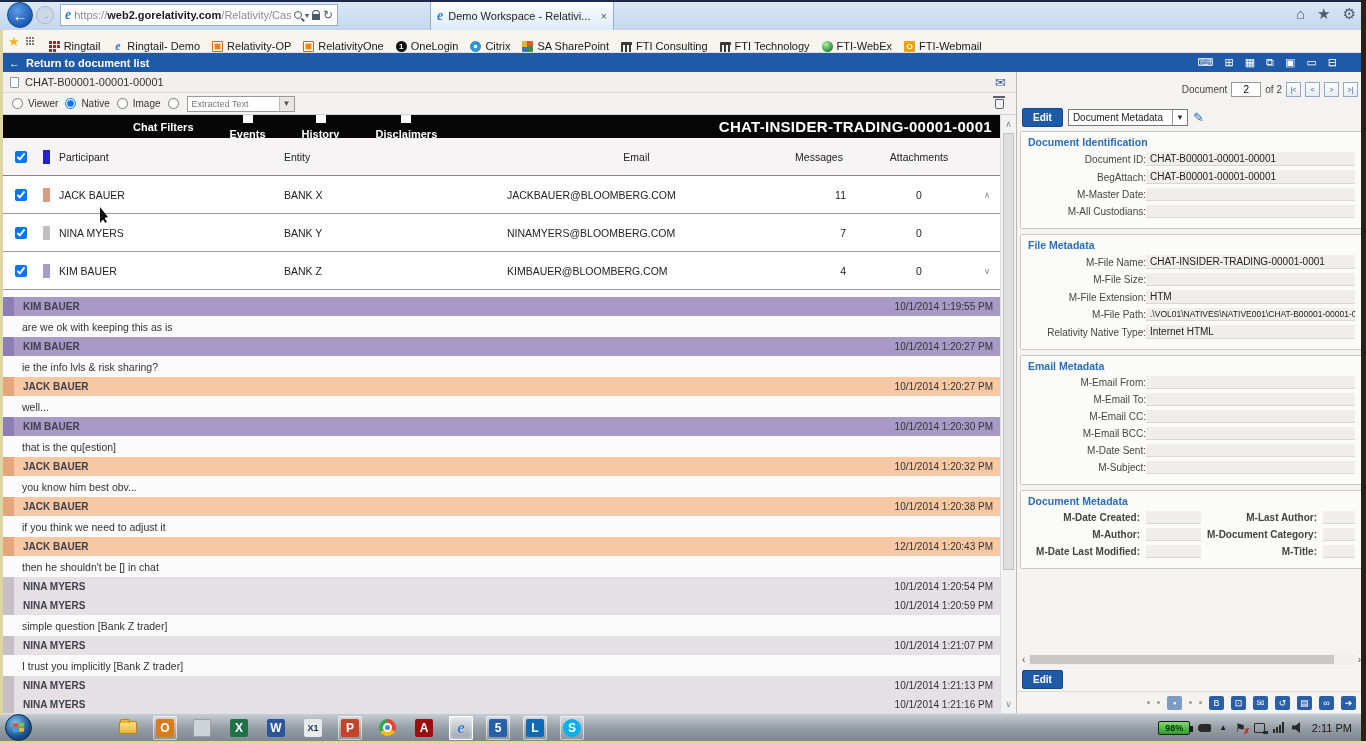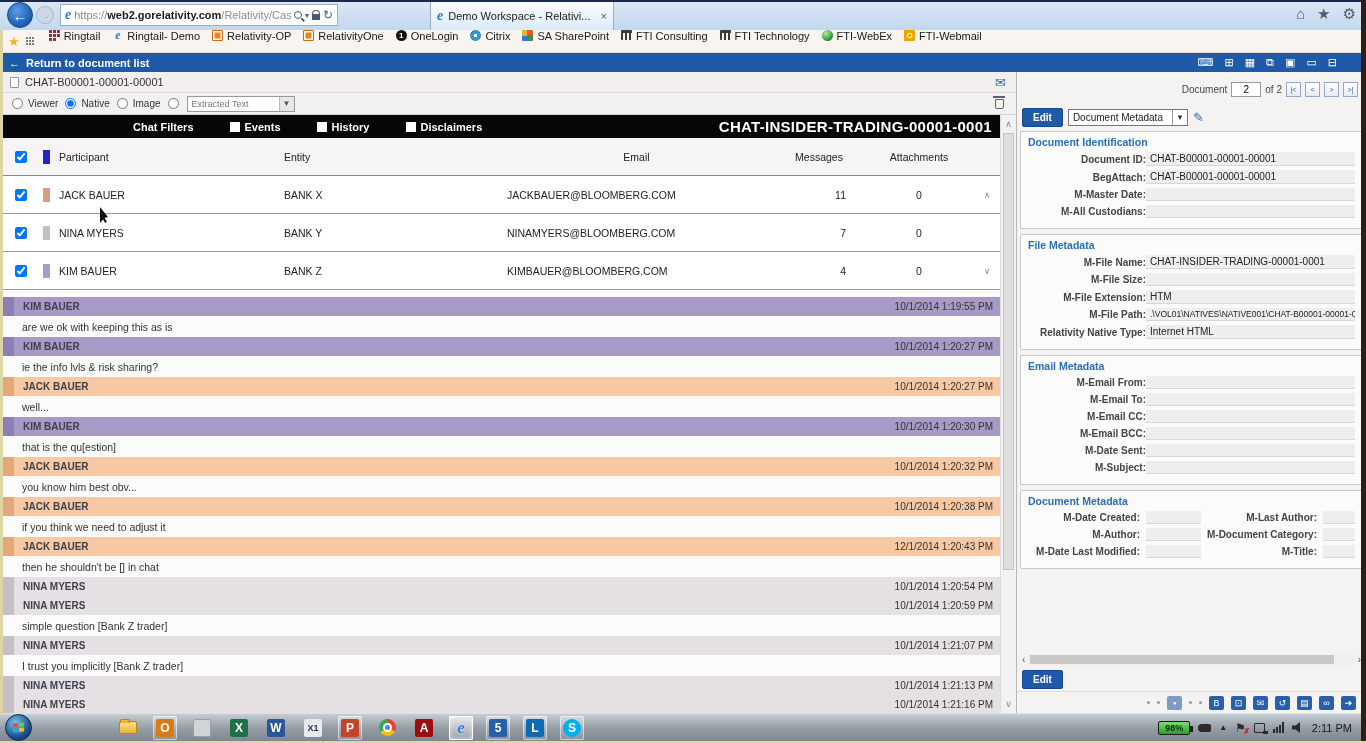--- a/index.html
+++ b/index.html
@@ -44,21 +44,21 @@
   
   .favbar { position:absolute; top:30px; left:0; right:0; height:23px; background:#f8f4f0;
     border-bottom:1px solid #e2ded9; display:flex; align-items:center; padding-left:8px;
     font-size:11px; color:#1a1a1a; }
   .favstar { color:#f2b31c; font-size:13px; margin-right:6px; }
   .favgrid { width:9px; height:9px; margin-right:8px;
     background:
       linear-gradient(#7a7a7a,#7a7a7a) 0 0/2px 2px no-repeat, linear-gradient(#7a7a7a,#7a7a7a) 3px 0/2px 2px no-repeat, linear-gradient(#7a7a7a,#7a7a7a) 6px 0/2px 2px no-repeat,
       linear-gradient(#7a7a7a,#7a7a7a) 0 3px/2px 2px no-repeat, linear-gradient(#7a7a7a,#7a7a7a) 3px 3px/2px 2px no-repeat, linear-gradient(#7a7a7a,#7a7a7a) 6px 3px/2px 2px no-repeat,
       linear-gradient(#7a7a7a,#7a7a7a) 0 6px/2px 2px no-repeat, linear-gradient(#7a7a7a,#7a7a7a) 3px 6px/2px 2px no-repeat, linear-gradient(#7a7a7a,#7a7a7a) 6px 6px/2px 2px no-repeat; }
-  .bm { display:flex; align-items:flex-start; gap:4px; padding:0 6px; height:100%; }
+  .bm { display:flex; align-items:flex-end; gap:4px; padding:0 6px; height:100%; }
   .bmi { width:11px; height:11px; flex-shrink:0; border-radius:1px; display:flex; align-items:center; justify-content:center; font-size:8px; color:#fff; font-weight:bold; }
   .bmi-ringtail { background:
       linear-gradient(#8b2f2f,#8b2f2f) 0 0/3px 3px no-repeat, linear-gradient(#8b2f2f,#8b2f2f) 4px 0/3px 3px no-repeat, linear-gradient(#8b2f2f,#8b2f2f) 8px 0/3px 3px no-repeat,
       linear-gradient(#8b2f2f,#8b2f2f) 0 4px/3px 3px no-repeat, linear-gradient(#8b2f2f,#8b2f2f) 4px 4px/3px 3px no-repeat, linear-gradient(#8b2f2f,#8b2f2f) 8px 4px/3px 3px no-repeat,
       linear-gradient(#8b2f2f,#8b2f2f) 0 8px/3px 3px no-repeat, linear-gradient(#8b2f2f,#8b2f2f) 4px 8px/3px 3px no-repeat; }
   .bmi-ie { color:#2f7ad6; font-size:12px; font-style:italic; font-family:"Liberation Serif",serif; }
   .bmi-rel { background:#ef8318; box-shadow:inset 0 0 0 1.5px #fff, inset 0 0 0 3px #ef8318; border:1px solid #c96a10; }
   .bmi-one { background:#111; border-radius:50%; color:#fff; font-size:8px; }
   .bmi-citrix { background:radial-gradient(circle, #fff 28%, #2b9cd8 32%); border-radius:50%; border:1px solid #2383ba; }
   .bmi-sp { background:conic-gradient(#e05a2b 0 25%, #3f8f3f 0 50%, #3a6fd8 0 75%, #e8b422 0); }
@@ -88,21 +88,21 @@
   .selfake .sv { flex:1; padding-left:4px; white-space:nowrap; overflow:hidden; }
   .selfake .sc { width:15px; height:100%; background:#e9e7e5; border-left:1px solid #bbb;
     display:flex; align-items:center; justify-content:center; color:#555; font-size:8px; }
   .trash { position:absolute; right:12px; width:9px; height:10px; border:1.5px solid #5a6470;
     border-radius:0 0 2px 2px; }
   .trash::before { content:""; position:absolute; left:-3px; top:-4px; width:12px; height:2px; background:#5a6470; }
 
   .viewer { flex:1; position:relative; background:#fbfafb; padding-right:16px; overflow:hidden; }
   .chatblack { height:23px; background:#060606; color:#fff; display:flex; align-items:center; padding:0 8px; }
   .cf-title { margin-left:122px; font-weight:bold; font-size:11px; }
-  .cfilter { display:flex; align-items:center; gap:5px; margin-left:36px; font-weight:bold; font-size:11px; }
+  .cfilter { display:flex; align-items:center; gap:5px; margin-left:36px; font-weight:bold; font-size:11px;flex-direction:column; }
   .wsq { width:10px; height:10px; background:#fff; }
   .chat-title { margin-left:auto; font-weight:bold; font-size:15px; letter-spacing:.3px; }
 
   .prow { display:grid; grid-template-columns:40px 16px 225px 215px 1fr 90px 110px 26px;
     align-items:center; height:38px; background:#fff; border-bottom:1px solid #9a9a9a;
     font-size:10.5px; color:#222; }
   .prow.ph { background:#f6f4f4; border-bottom:1px solid #888; }
   .prow input[type=checkbox] { width:12px; height:12px; margin-left:12px; }
   .pchip { width:7px; height:14px; }
   .c-col  { background:#2323cc; }
@@ -142,21 +142,21 @@
     border-radius:2px; border:1px solid #16498c; }
   .lsel { width:120px; height:17px; background:#fff; border:1px solid #777; display:flex; align-items:center; }
   .lsel .sv { flex:1; padding-left:4px; font-size:10px; color:#222; white-space:nowrap; overflow:hidden; }
   .lsel .sc { width:15px; height:100%; border-left:1px solid #999; background:#fff; display:flex;
     align-items:center; justify-content:center; font-size:8px; color:#333; }
   .pencil { color:#2a6db8; font-size:13px; }
   .meta { flex:1; overflow:hidden; padding:2px 3px; }
   .sect { background:#fbfbfa; border:1px solid #c9c8c3; border-radius:2px; margin-bottom:5px; padding:4px 7px 6px; }
   .sect-title { color:#2a6db8; font-weight:bold; font-size:10.5px; margin-bottom:4px; }
   .frow { display:flex; align-items:center; margin-bottom:4px; }
-  .flabel { width:118px; text-align:right; font-weight:bold; color:#444; padding-right:0; flex-shrink:0; }
+  .flabel { width:118px; text-align:right; font-weight:normal; color:#444; padding-right:0; flex-shrink:0; }
   .fval { flex:1; min-height:13px; background:#efeeec; border-bottom:1px solid #d9d7d3;
     color:#222; padding:1px 4px; white-space:nowrap; overflow:hidden; }
   .fval.tiny { font-size:8.5px; }
   .frow2 { display:grid; grid-template-columns:118px 55px 122px 1fr; align-items:center; margin-bottom:4px; gap:0; }
   .frow2 .flabel2 { text-align:right; font-weight:bold; color:#444; padding-right:6px; }
   .frow2 .fval2 { min-height:13px; background:#efeeec; border-bottom:1px solid #d9d7d3; }
   .hscroll { height:16px; margin:0 5px; display:flex; align-items:center; gap:3px; color:#555; }
   .htrack { flex:1; height:11px; background:#f0efee; position:relative; }
   .hthumb { position:absolute; left:2px; top:1px; bottom:1px; width:93%; background:#c9c8c6; }
   .editbottom { margin:3px 0 2px 5px; align-self:flex-start; }

